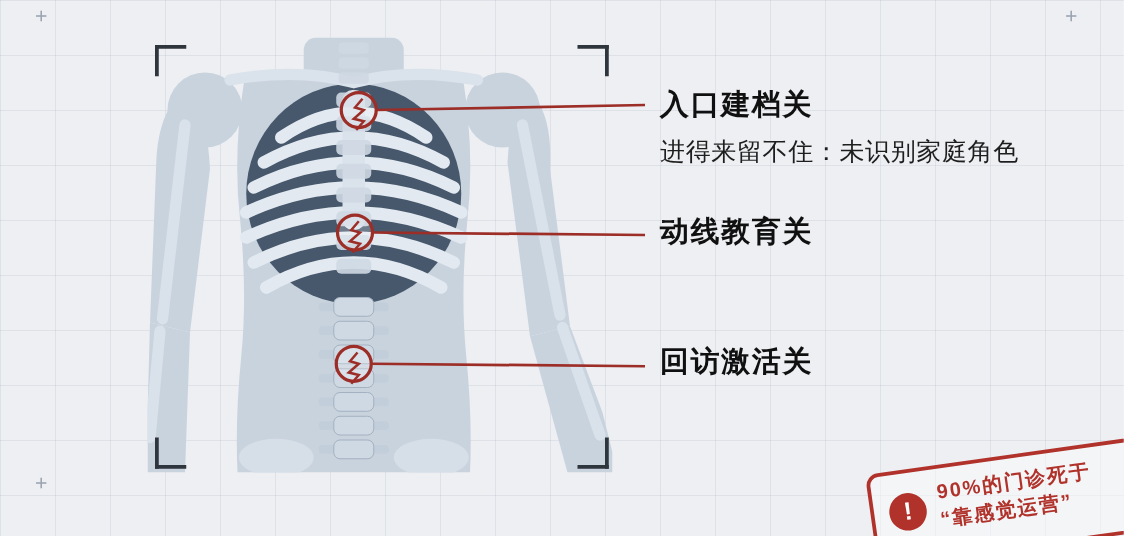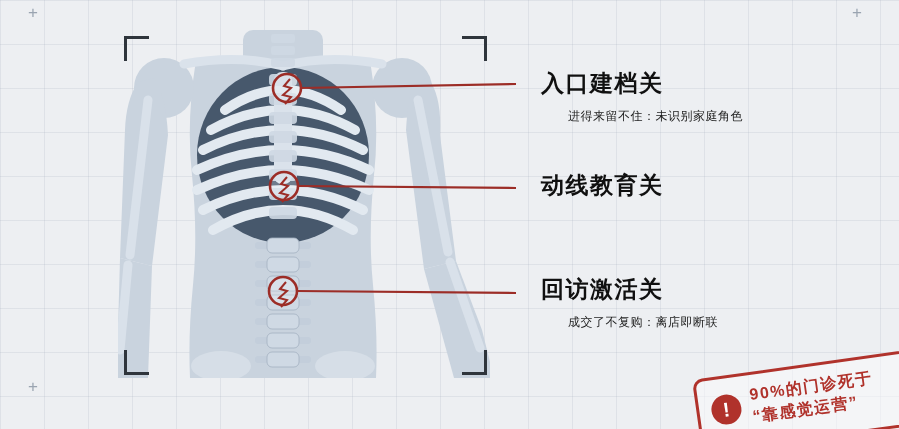--- a/index.html
+++ b/index.html
@@ -15,22 +15,22 @@
   .plus-mark{position:absolute;color:#9aa4b1;font-size:17px;font-weight:400;line-height:1;}
   .xray-panel{position:absolute;left:118px;top:30px;width:372px;height:348px;}
   .xray-panel svg{display:block;width:100%;height:100%;}
   .frame-corner{position:absolute;width:22px;height:22px;}
   .fc-tl{left:124px;top:36px;border-left:3px solid #2f353c;border-top:3px solid #2f353c;}
   .fc-tr{left:462px;top:36px;border-right:3px solid #2f353c;border-top:3px solid #2f353c;}
   .fc-bl{left:124px;top:350px;border-left:3px solid #2f353c;border-bottom:3px solid #2f353c;}
   .fc-br{left:462px;top:350px;border-right:3px solid #2f353c;border-bottom:3px solid #2f353c;}
   .overlay{position:absolute;left:0;top:0;width:899px;height:429px;pointer-events:none;}
   .annotation{position:absolute;left:528px;}
-  .annotation-title{font-size:23px;font-weight:700;color:#101010;letter-spacing:1.5px;padding-left:13px;}
-  .annotation-subtitle{margin-top:9px;font-size:12px;color:#1e1e1e;letter-spacing:0.5px;margin-left:40px;}
+  .annotation-title{font-size:23px;font-weight:700;color:#101010;letter-spacing:1.5px;}
+  .annotation-subtitle{margin-top:9px;font-size:20px;color:#1e1e1e;letter-spacing:0.5px;}
   #annotation-1{top:68px;}
   #annotation-2{top:170px;text-align:right;}
   #annotation-3{top:274px;font-family:Liberation Mono, monospace;}
   .stamp{
     position:absolute;left:692px;top:380px;width:240px;
     transform:rotate(-8deg);transform-origin:left top;
     border:3px solid #b0322b;border-radius:10px;
     padding:9px 12px 16px 12px;background:rgba(249,250,251,0.55);
     display:flex;align-items:center;gap:10px;
   }
@@ -160,21 +160,20 @@
 
   <div class="annotation" id="annotation-1">
     <div class="annotation-title">入口建档关</div>
     <div class="annotation-subtitle">进得来留不住：未识别家庭角色</div>
   </div>
   <div class="annotation" id="annotation-2">
     <div class="annotation-title">动线教育关</div>
   </div>
   <div class="annotation" id="annotation-3">
     <div class="annotation-title">回访激活关</div>
-    <div class="annotation-subtitle">成交了不复购：离店即断联</div>
   </div>
 
   <div class="stamp">
     <div class="stamp-icon">!</div>
     <div class="stamp-text">
       <div class="stamp-line">90%的门诊死于</div>
       <div class="stamp-line">“靠感觉运营”</div>
     </div>
   </div>
 

